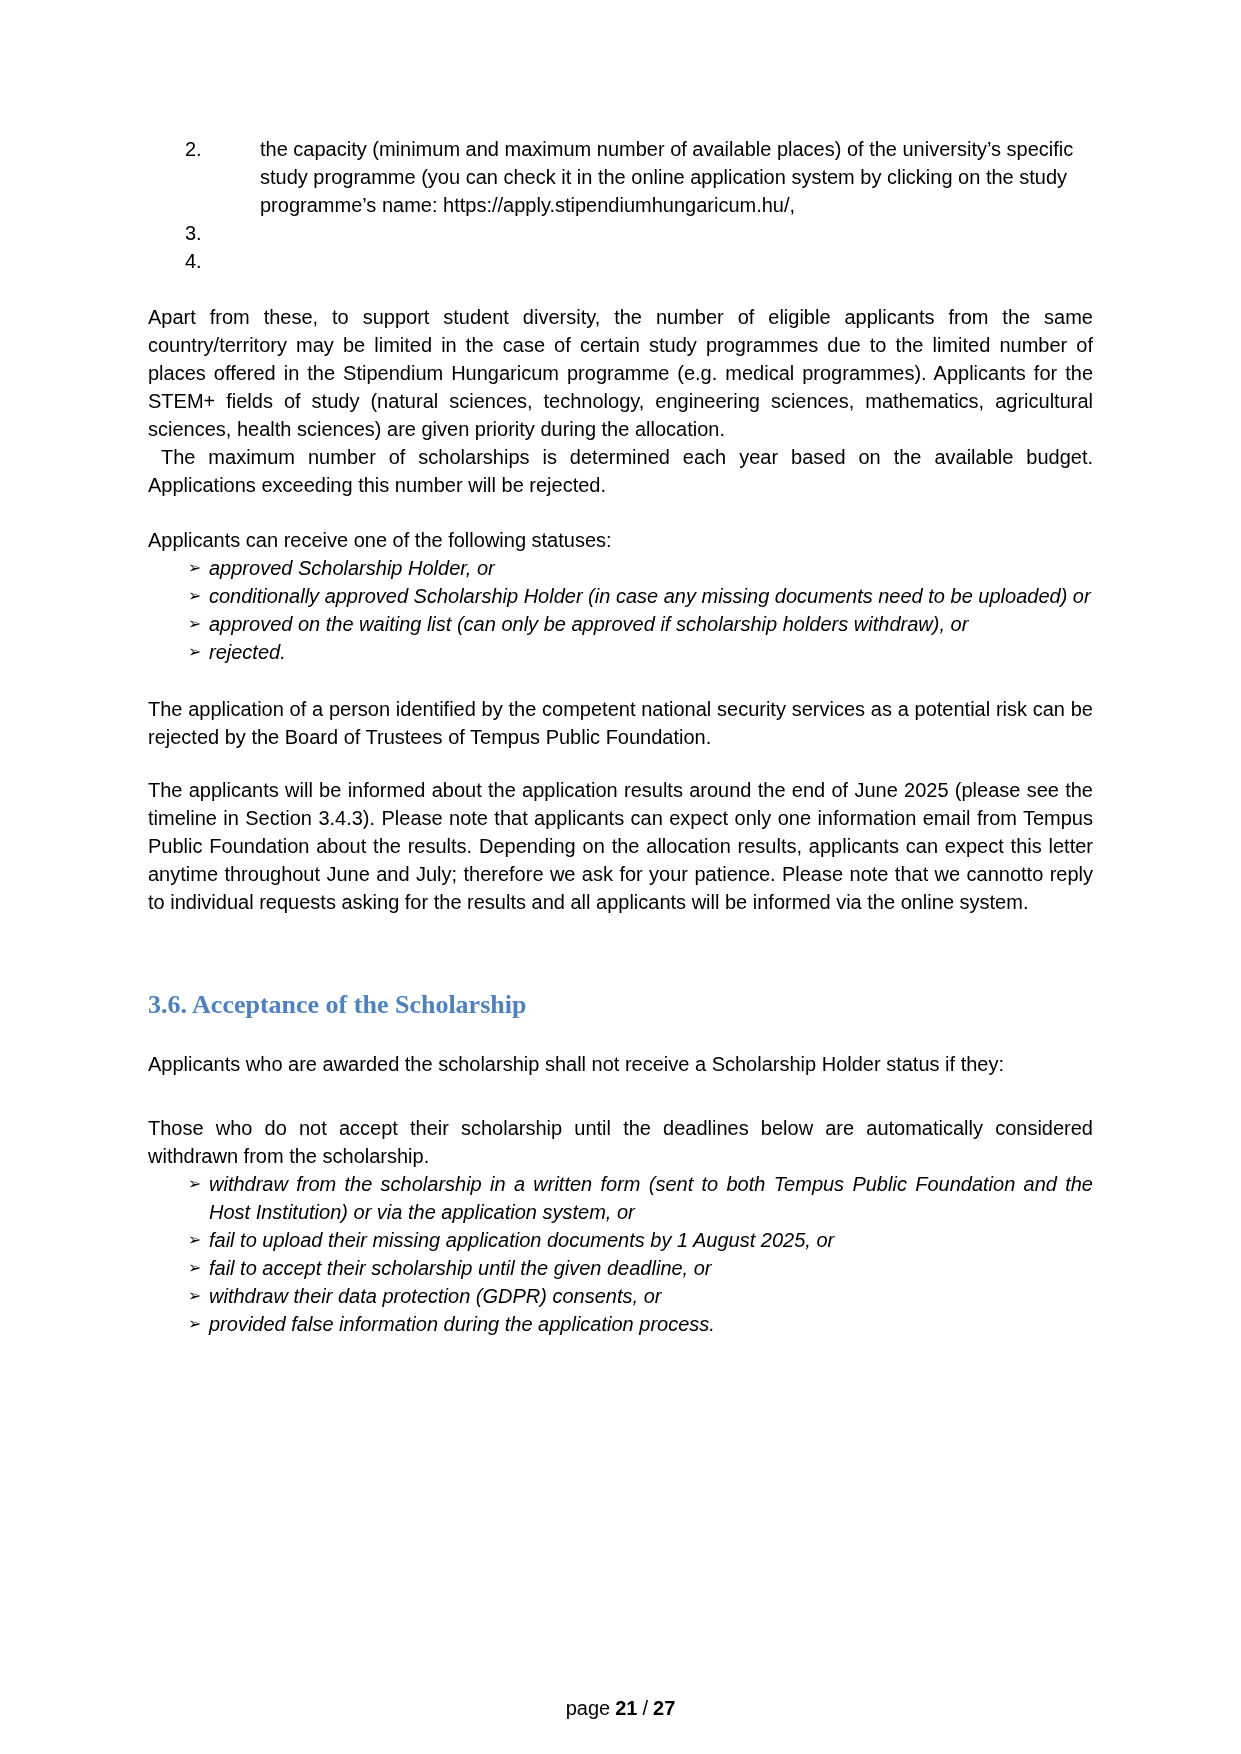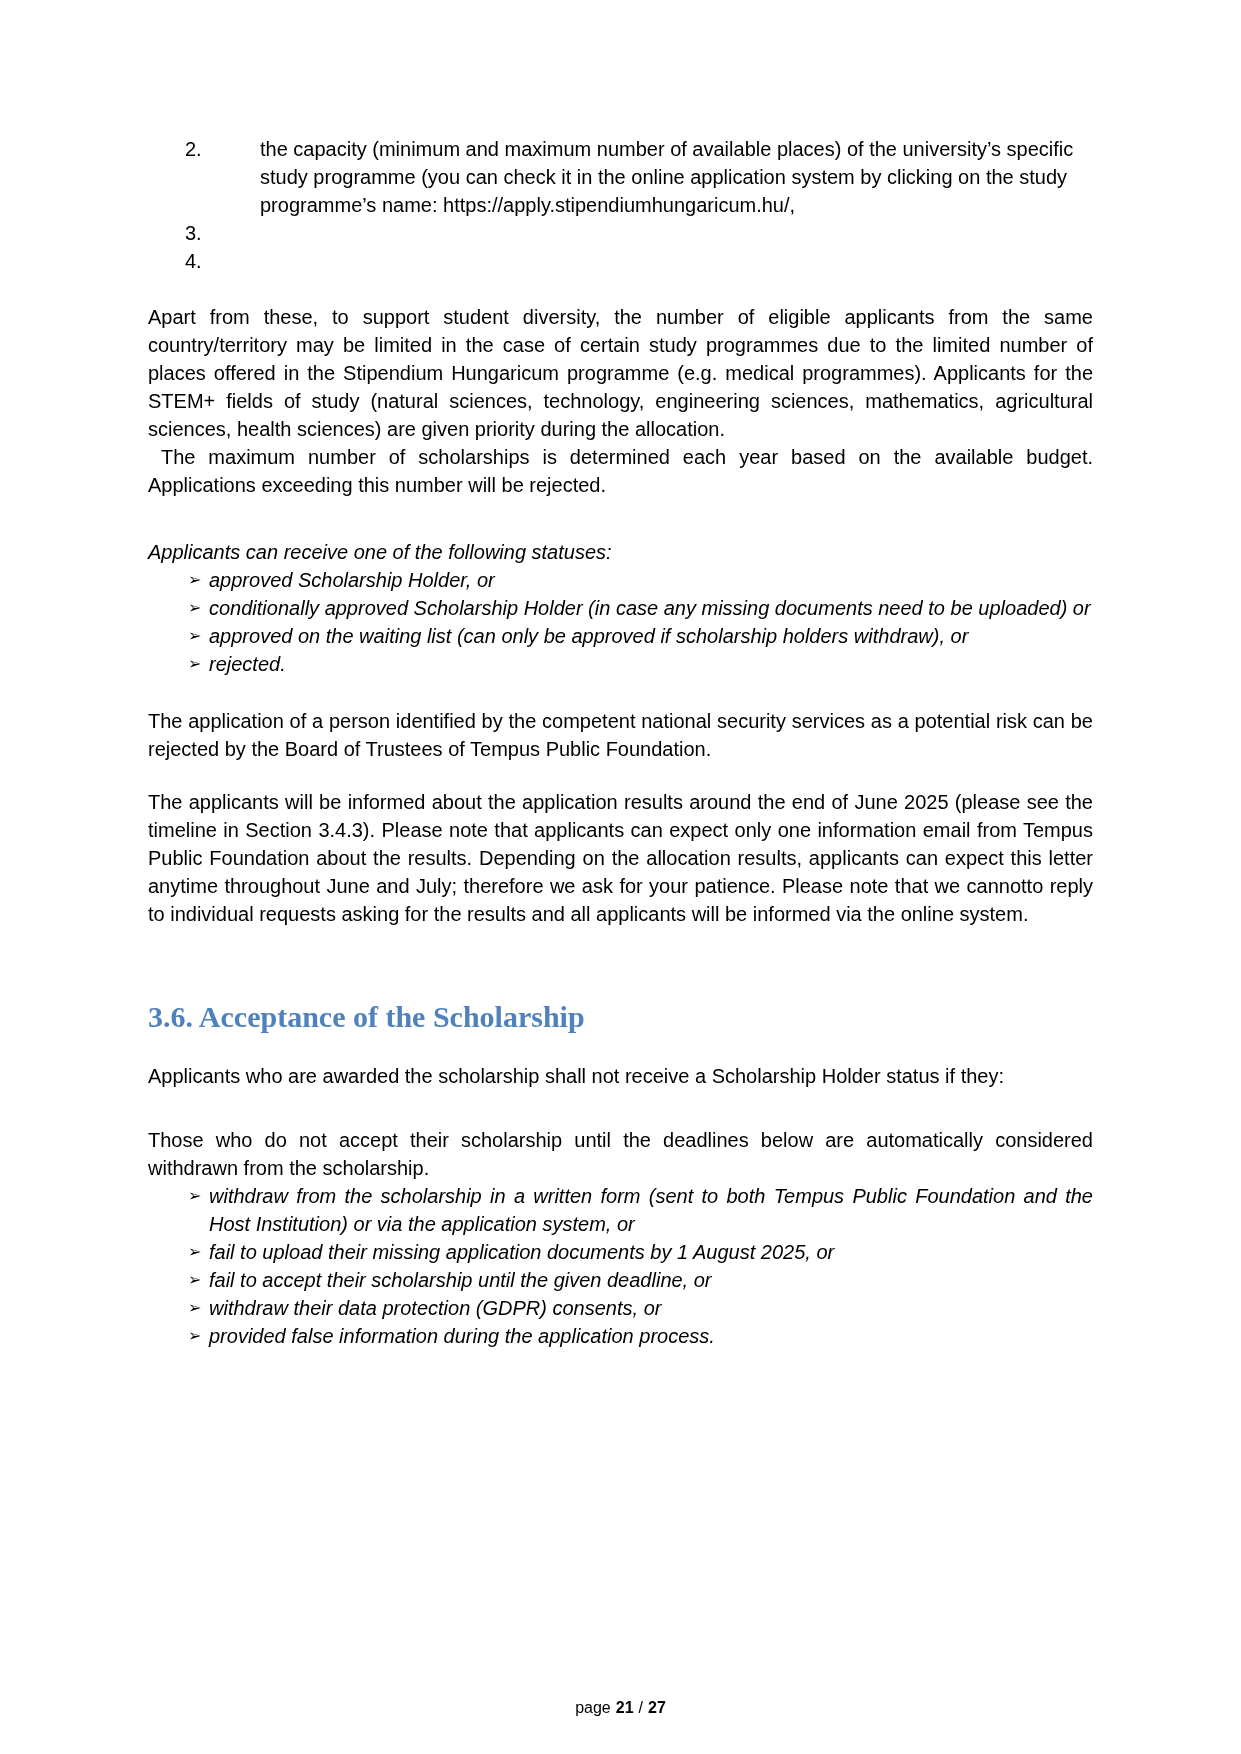--- a/index.html
+++ b/index.html
@@ -43,41 +43,41 @@
     flex: 0 0 61px;
     font-family: "DejaVu Sans", sans-serif;
     font-size: 16px;
     line-height: 28px;
   }
   .bullet-item .txt { flex: 1 1 auto; text-align: justify; font-style: italic; }
   
   .mt-first { margin-top: 135px; }
   .mt-diversity { margin-top: 28px; }
   .mt-budget { }
-  .mt-statuses { margin-top: 39px; font-style: italic; }
+  .mt-statuses { margin-top: 27px; }
   .mt-security { margin-top: 29px; }
   .mt-results { margin-top: 25px; }
   .mt-heading { margin-top: 72px; }
   .mt-intro { margin-top: 36px; }
   .mt-conditions { margin-top: 28px; }
   .section-heading {
     font-family: "Liberation Serif", serif;
     font-weight: bold;
-    font-size: 30px;
+    font-size: 26px;
     line-height: 34px;
     color: #4F81BD;
     text-align: left;
   }
   .footer {
     position: absolute;
     top: 1694px;
     left: 0;
     width: 100%;
     text-align: center;
-    font-size: 16px;
+    font-size: 20px;
     line-height: 28px;
   }
   .footer .bold { font-weight: bold; }
   .footer span { display: inline; }
   .footer .gap-r { margin-right: 5px; }
   .footer .gap-lr { margin-left: 5px; margin-right: 5px; }
 </style>
 </head>
 <body>
 

